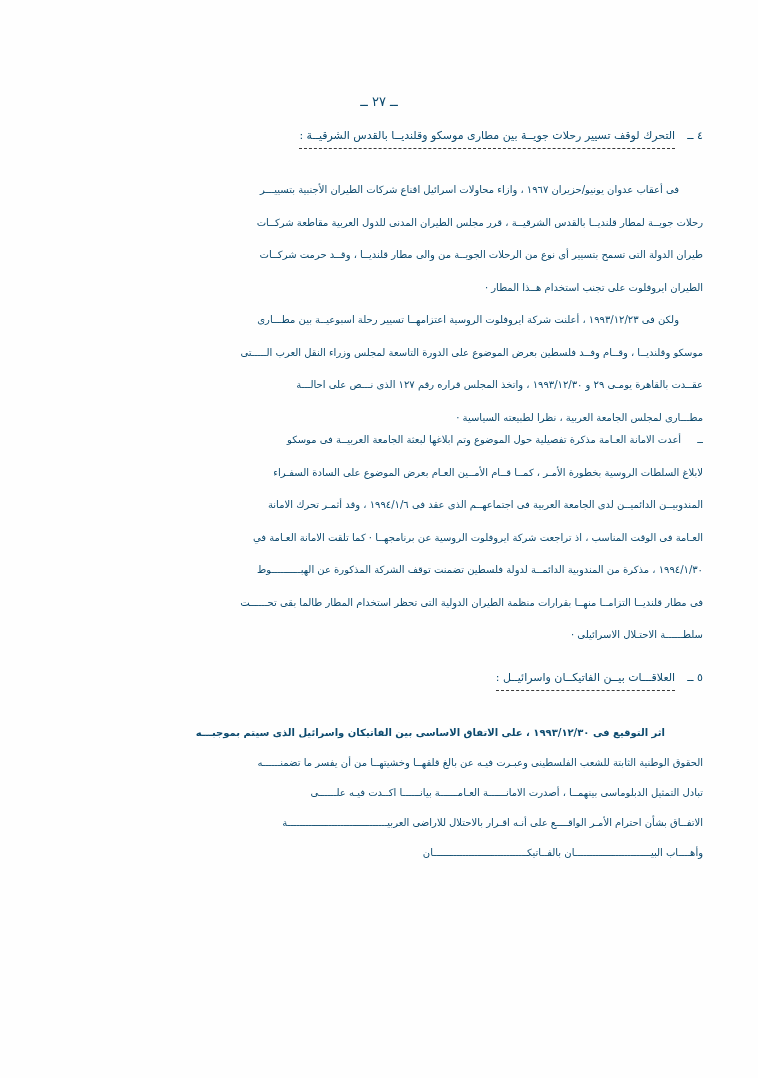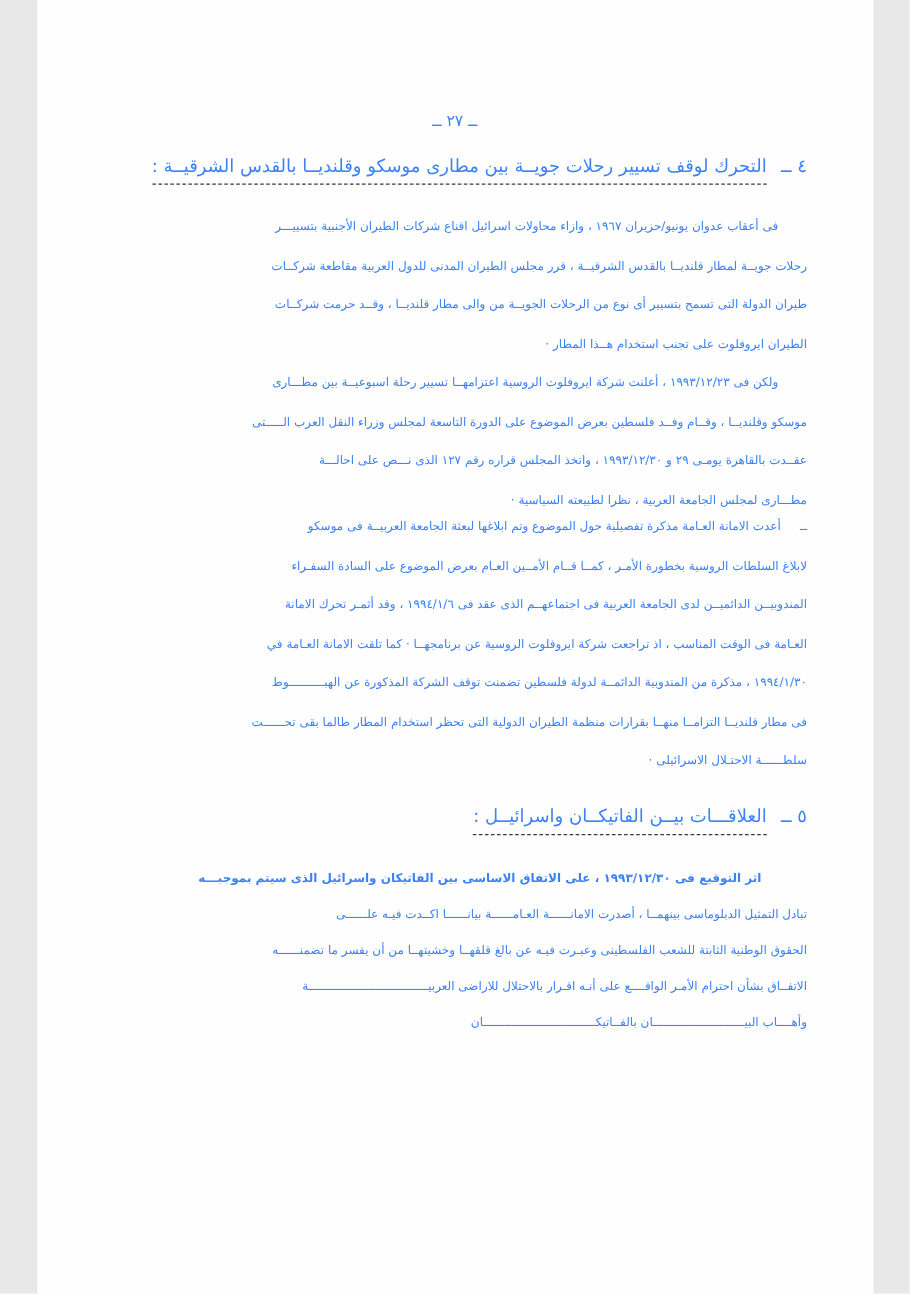--- a/index.html
+++ b/index.html
@@ -2,25 +2,25 @@
 <html lang="ar" dir="rtl"><head>
 <meta charset="utf-8">
 <style>
   html,body{margin:0;padding:0;}
   body{
     background:#e8e8e8;
     font-family:"DejaVu Sans", sans-serif;
   }
   .page{
     position:relative;
-    width:697px;
+    width:758px;
     height:1078px;
     margin:0 auto;
     background:#fefefe;
-    color:#3b82f6;
+    color:#0c4a6e;
     direction:rtl;
     overflow:hidden;
   }
   .content{
     position:absolute;
     top:0;
     right:55px;
     left:55px;
   }
   .page-num{
@@ -28,21 +28,21 @@
     top:94px;
     right:0;left:0;
     text-align:center;
     font-size:13px;
     letter-spacing:1px;
     white-space:nowrap;
   }
   .heading{
     position:absolute;
     right:0;
-    font-size:15px;
+    font-size:11px;
     white-space:nowrap;
   }
   .heading .sec-num{
     display:inline-block;
     margin-left:12px;
   }
   .heading .sec-title{
     display:inline-block;
     border-bottom:1.6px dashed #3a3a3a;
     padding-bottom:6px;
@@ -111,20 +111,20 @@
       <div class="line">فى مطار قلنديــا التزامــا منهــا بقرارات منظمة الطيران الدولية التى تحظر استخدام المطار طالما بقى تحــــــت</div>
       <div class="line">سلطــــــة الاحتـلال الاسرائيلى ·</div>
     </div>
 
     <div class="heading" id="h5">
       <span class="sec-num">٥ ــ</span><span class="sec-title">العلاقـــات بيــن الفاتيكــان واسرائيــل :</span>
     </div>
 
     <div class="para para-vatican" id="p4">
       <div class="line indent-md">اثر التوقيع فى ١٩٩٣/١٢/٣٠ ، على الاتفاق الاساسى بين الفاتيكان واسرائيل الذى سيتم بموجبـــه</div>
+      <div class="line">الحقوق الوطنية الثابتة للشعب الفلسطينى وعبـرت فيـه عن بالغ قلقهــا وخشيتهــا من أن يفسر ما تضمنــــــه</div>
       <div class="line">تبادل التمثيل الدبلوماسى بينهمــا ، أصدرت الامانــــــة العـامــــــة بيانــــــا اكــدت فيـه علــــــى</div>
-      <div class="line">الحقوق الوطنية الثابتة للشعب الفلسطينى وعبـرت فيـه عن بالغ قلقهــا وخشيتهــا من أن يفسر ما تضمنــــــه</div>
       <div class="line">الاتفــاق بشأن احترام الأمـر الواقــــع على أنـه اقـرار بالاحتلال للاراضى العربيــــــــــــــــــــــــــــــــــة</div>
       <div class="line">وأهــــاب البيــــــــــــــــــــــــــان بالفــاتيكــــــــــــــــــــــــــــــــان</div>
     </div>
 
   </div>
 </div>
 
 </body></html>

